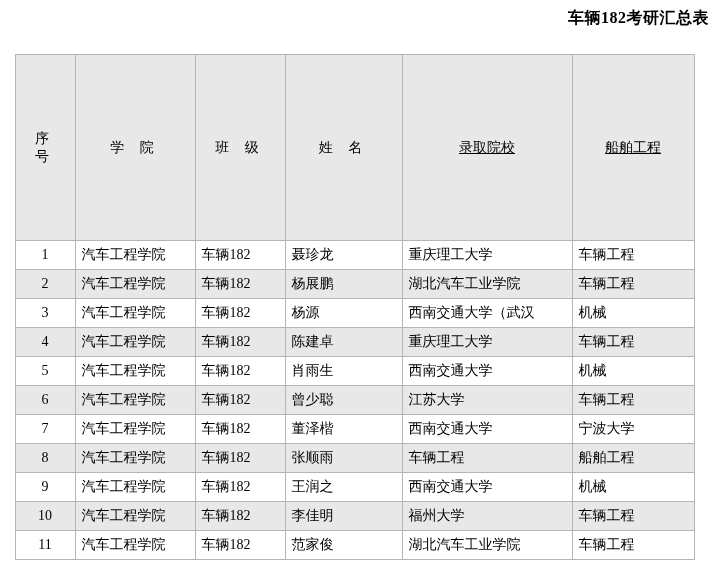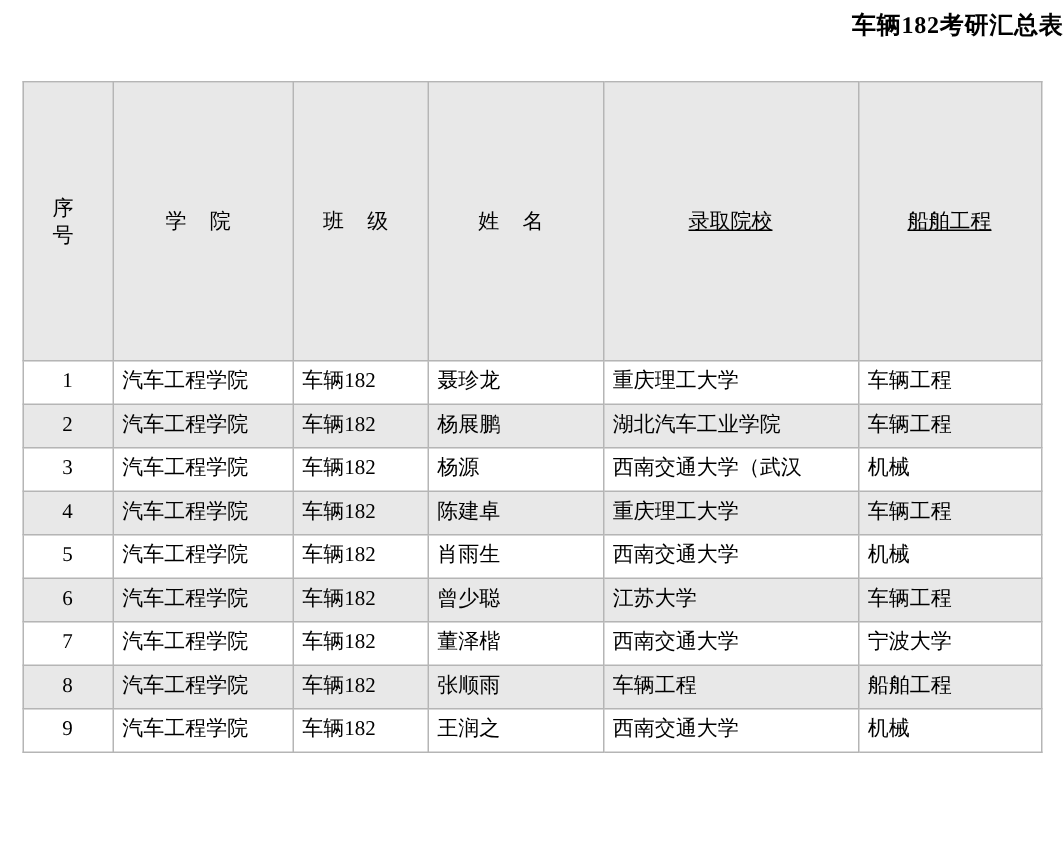--- a/index.html
+++ b/index.html
@@ -167,16 +167,32 @@
         <td>船舶工程</td>
       </tr>
       <tr class="plain">
         <td class="c-index">9</td>
         <td>汽车工程学院</td>
         <td>车辆182</td>
         <td>王润之</td>
         <td>西南交通大学</td>
         <td>机械</td>
       </tr>
+      <tr class="shaded">
+        <td class="c-index">10</td>
+        <td>汽车工程学院</td>
+        <td>车辆182</td>
+        <td>李佳明</td>
+        <td>福州大学</td>
+        <td>车辆工程</td>
+      </tr>
+      <tr class="plain">
+        <td class="c-index">11</td>
+        <td>汽车工程学院</td>
+        <td>车辆182</td>
+        <td>范家俊</td>
+        <td>湖北汽车工业学院</td>
+        <td>车辆工程</td>
+      </tr>
     </tbody>
   </table>
 
 </div>
 
 </body></html>

